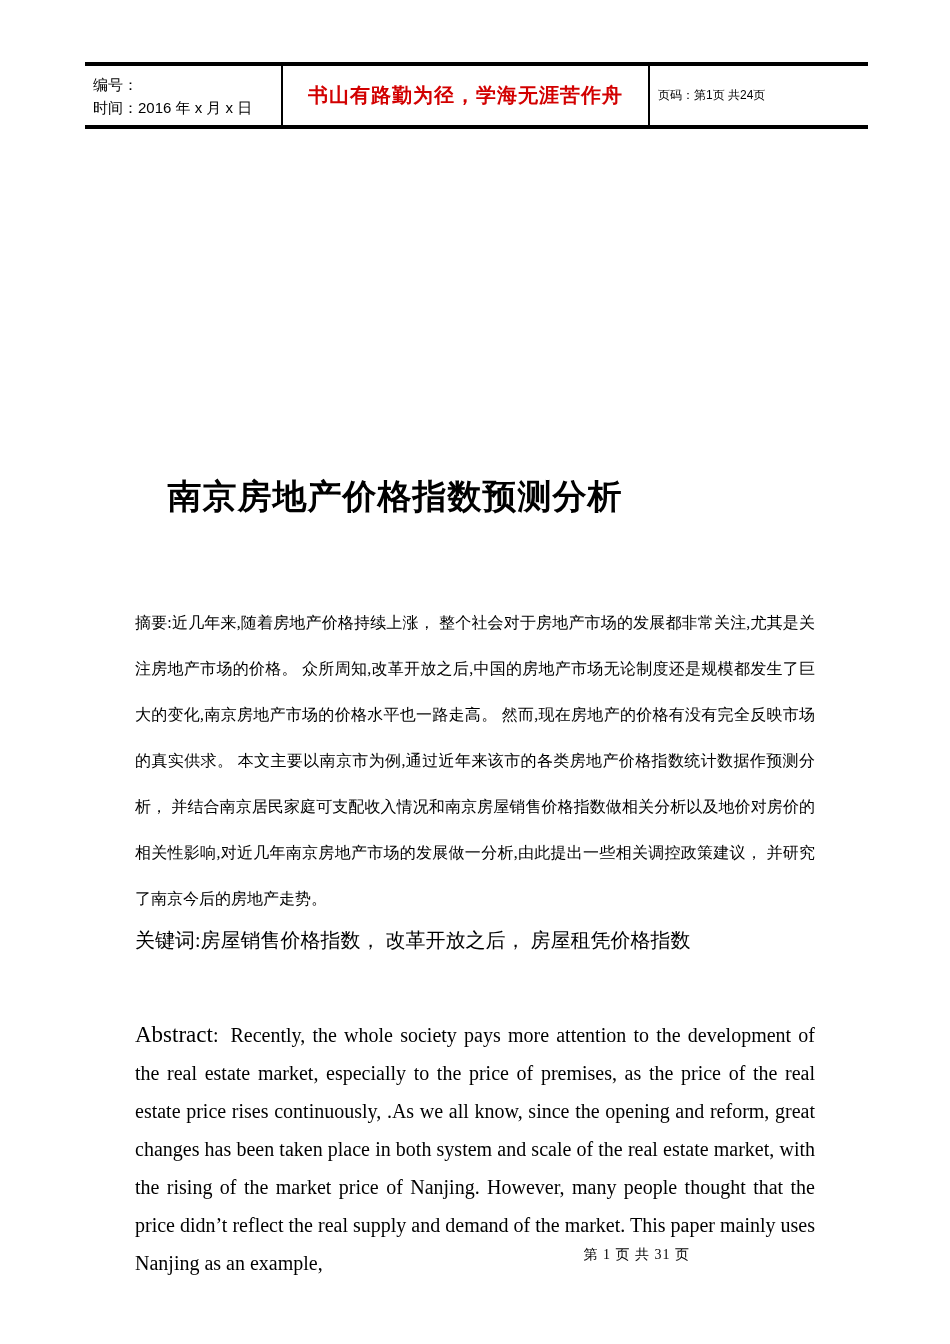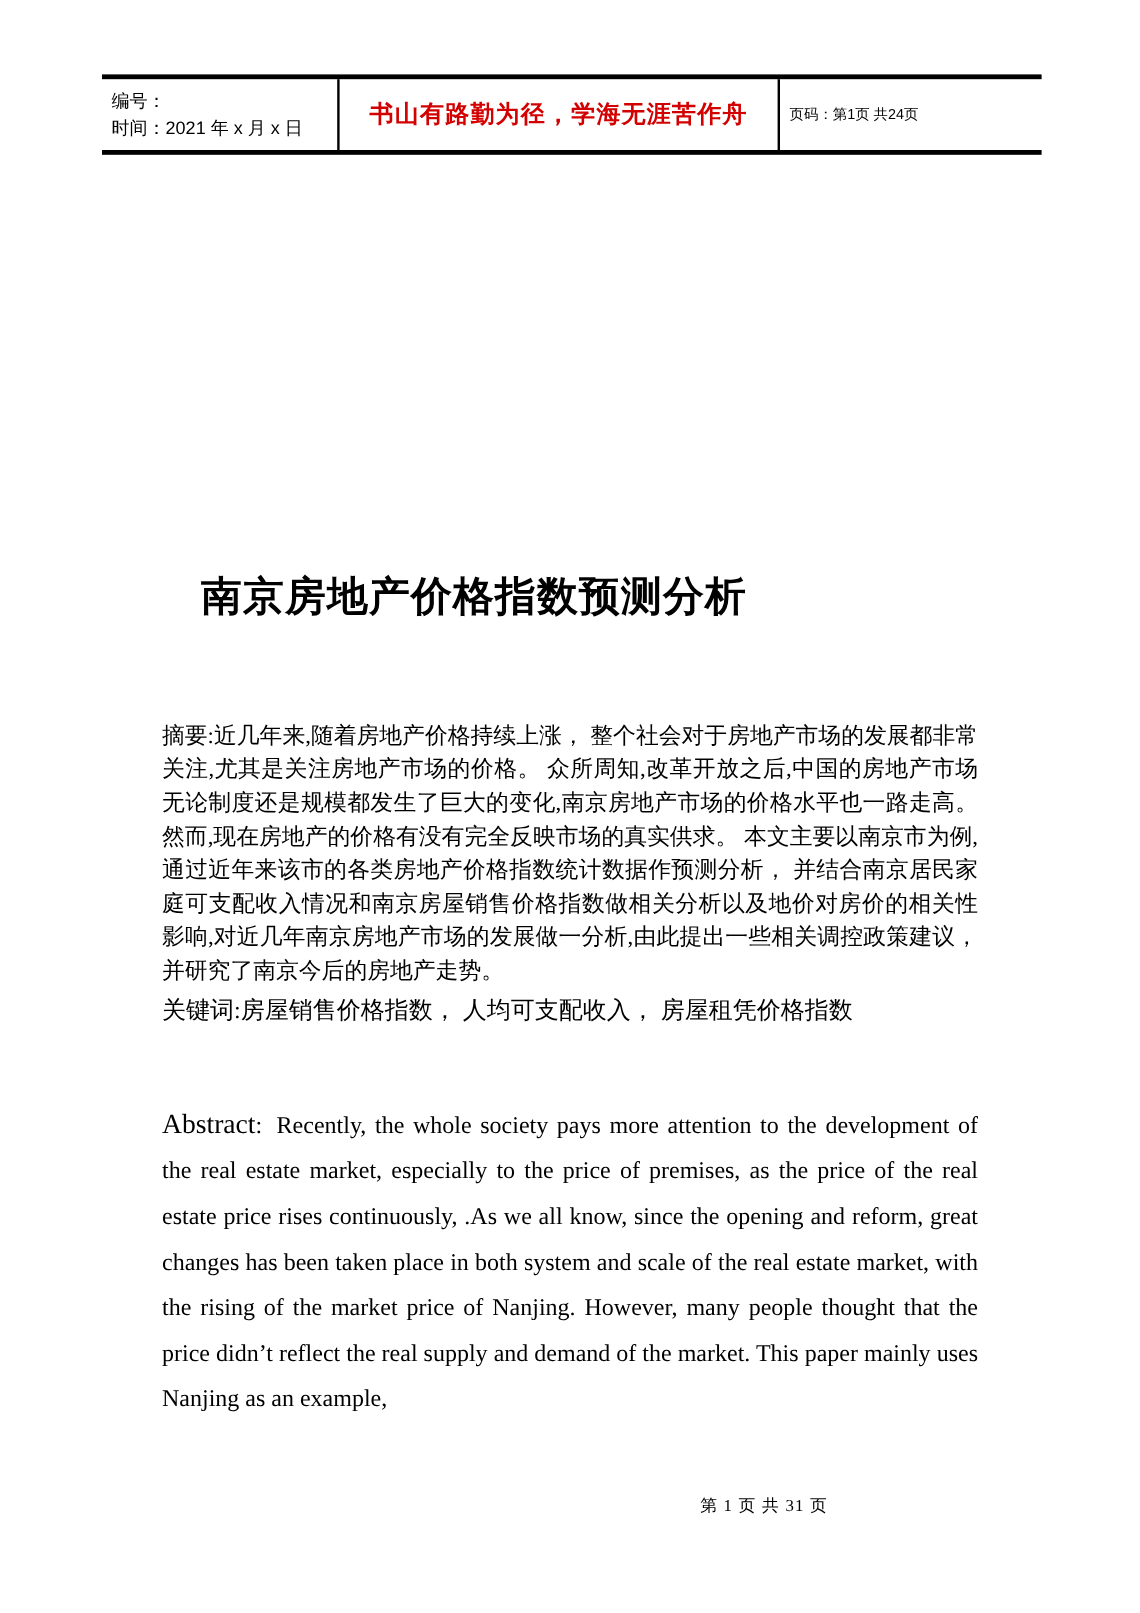--- a/index.html
+++ b/index.html
@@ -79,22 +79,22 @@
 
   
   .content {
     position: absolute;
     left: 135px;
     top: 600px;
     width: 680px;
   }
   .content p { margin: 0; }
   .cn {
-    font-size: 19px;
-    line-height: 28px;
+    font-size: 16px;
+    line-height: 46px;
     text-align: justify;
   }
   .keywords {
     font-size: 20px;
     line-height: 37.5px;
   }
   .en {
     margin-top: 56px !important;
     font-size: 20px;
     line-height: 38px;
@@ -118,33 +118,33 @@
   }
 </style>
 </head>
 <body>
 
 <div class="page">
 
   <div class="header-table">
     <div class="cell cell-left">
       <div>编号：</div>
-      <div>时间：2021 年 x 月 x 日</div>
+      <div>时间：2016 年 x 月 x 日</div>
     </div>
     <div class="cell cell-mid">
       <span class="motto" style="color: rgb(210, 0, 0); font-family: Liberation Mono, monospace;">书山有路勤为径，学海无涯苦作舟</span>
     </div>
     <div class="cell cell-right">
       <span>页码：第1页 共24页</span>
     </div>
   </div>
 
   <h1 class="doc-title">南京房地产价格指数预测分析</h1>
 
   <div class="content">
     <p class="cn">摘要:近几年来,随着房地产价格持续上涨， 整个社会对于房地产市场的发展都非常关注,尤其是关注房地产市场的价格。 众所周知,改革开放之后,中国的房地产市场无论制度还是规模都发生了巨大的变化,南京房地产市场的价格水平也一路走高。 然而,现在房地产的价格有没有完全反映市场的真实供求。 本文主要以南京市为例,通过近年来该市的各类房地产价格指数统计数据作预测分析， 并结合南京居民家庭可支配收入情况和南京房屋销售价格指数做相关分析以及地价对房价的相关性影响,对近几年南京房地产市场的发展做一分析,由此提出一些相关调控政策建议， 并研究了南京今后的房地产走势。</p>
-    <p class="keywords">关键词:房屋销售价格指数， 人均可支配收入， 房屋租凭价格指数</p>
+    <p class="keywords">关键词:房屋销售价格指数， 改革开放之后， 房屋租凭价格指数</p>
     <p class="en"><span class="en-label">Abstract</span><span class="en-colon">:</span><span class="en-text">Recently, the whole society pays more attention to the development of the real estate market, especially to the price of premises, as the price of the real estate price rises continuously, .As we all know, since the opening and reform, great changes has been taken place in both system and scale of the real estate market, with the rising of the market price of Nanjing. However, many people thought that the price didn’t reflect the real supply and demand of the market. This paper mainly uses Nanjing as an example,</span></p>
   </div>
 
   <div class="page-footer">第 1 页 共 31 页</div>
 
 </div>
 
 </body></html>

